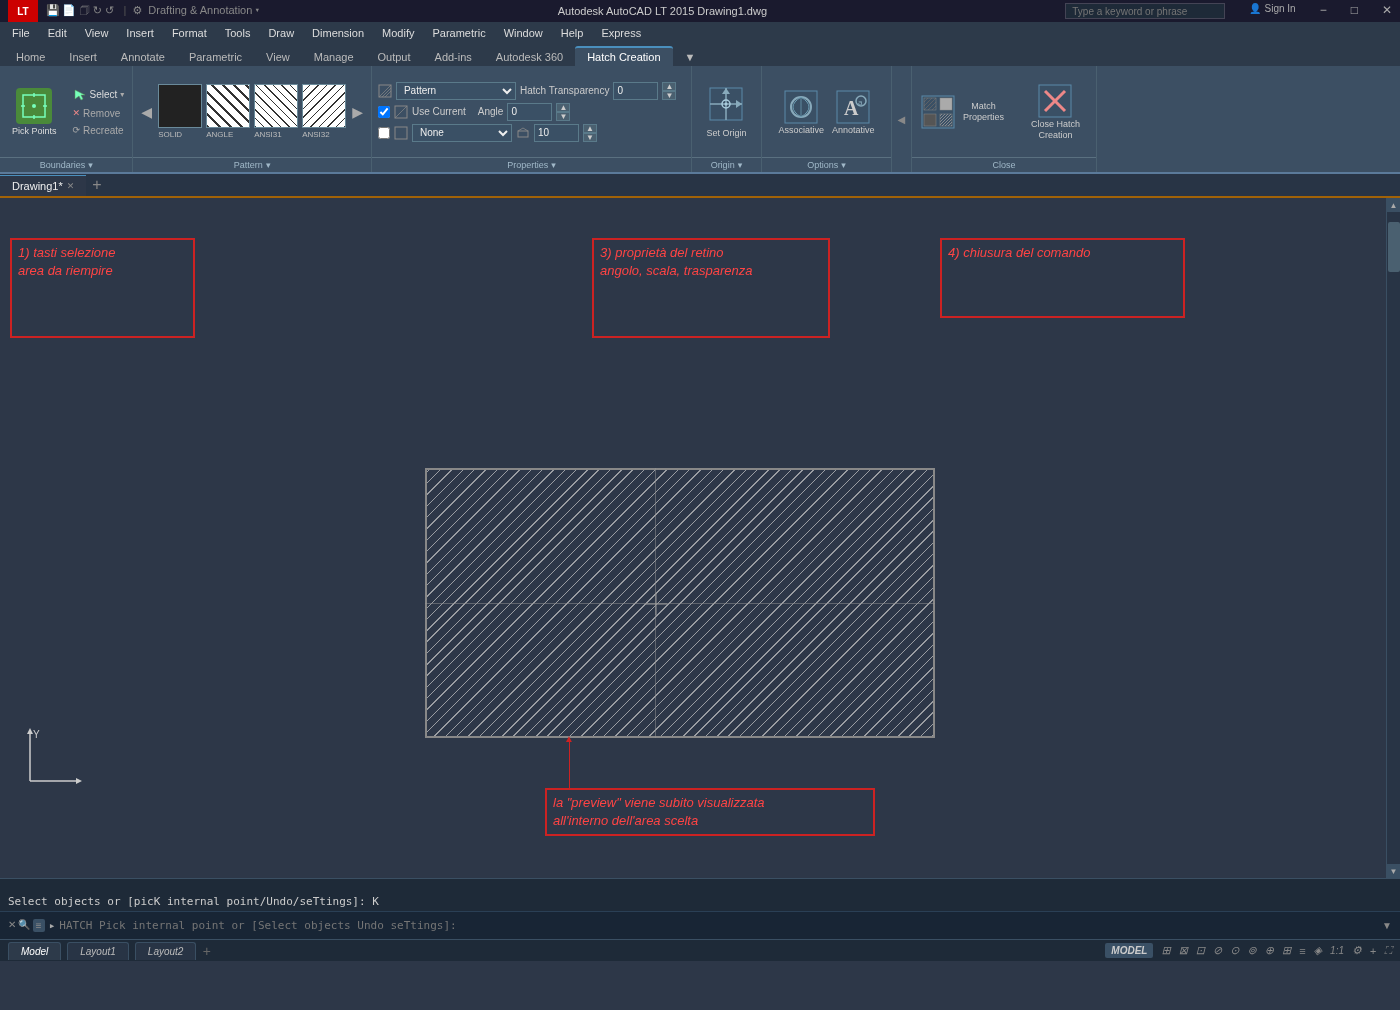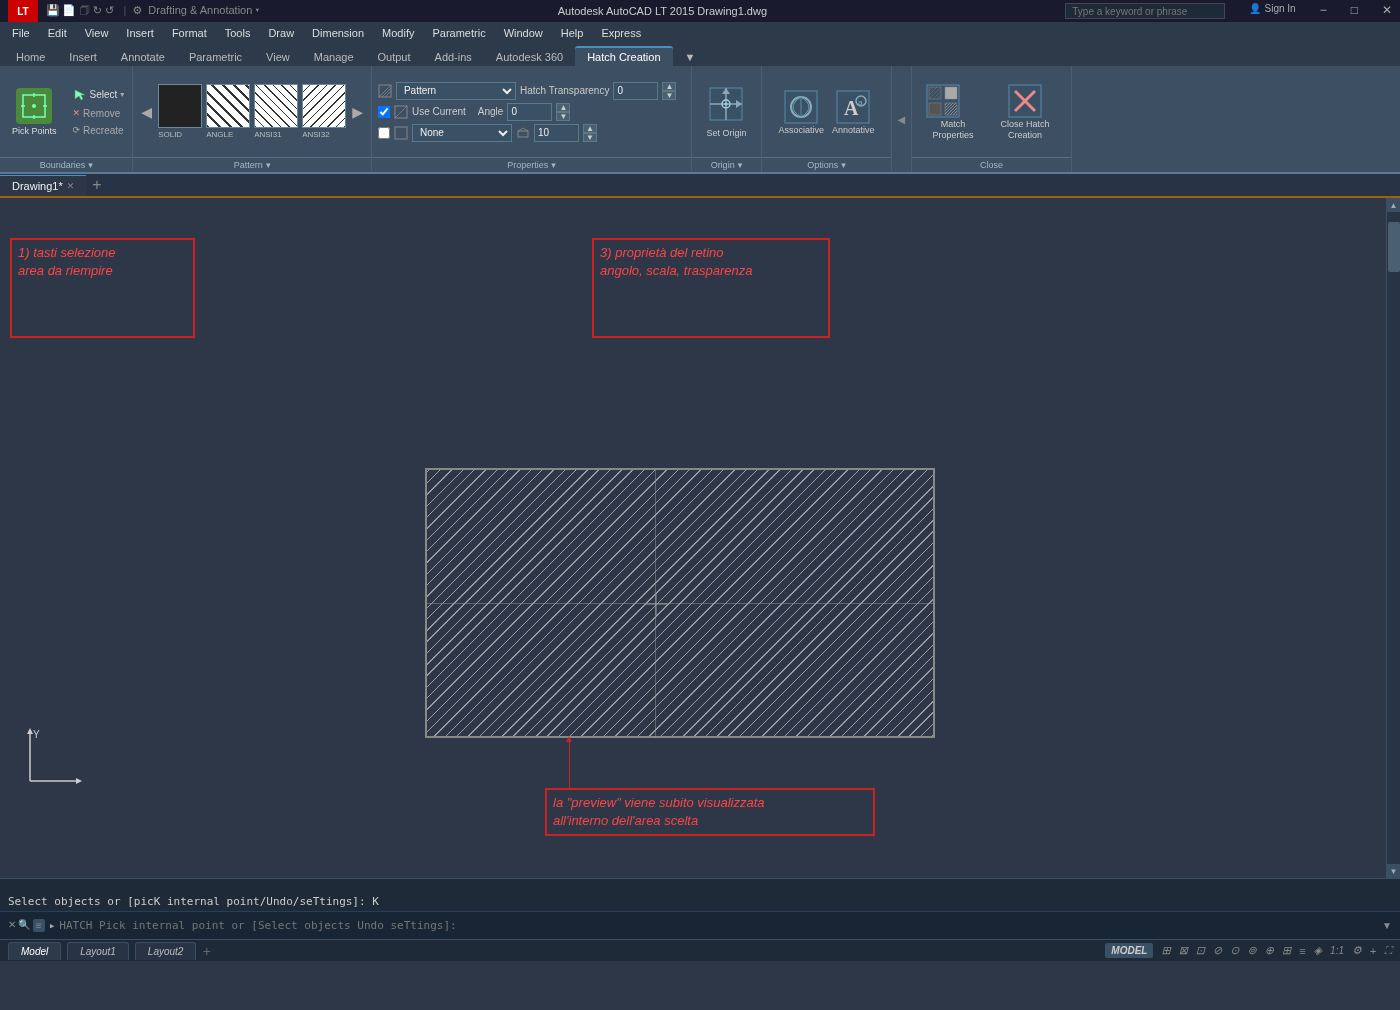--- a/index.html
+++ b/index.html
@@ -506,21 +506,21 @@
       Options <span>▾</span>
     </div>
   </div>
 
   <div style="display:flex;flex-direction:column;border-right:1px solid #4a6070;min-width:20px;align-items:center;justify-content:center;">
     <span style="color:#888;font-size:10px;">◀</span>
   </div>
 
   <div style="display:flex;flex-direction:column;border-right:1px solid #4a6070;min-width:160px;">
     <div style="flex:1;display:flex;align-items:center;justify-content:center;padding:4px 8px;gap:12px;">
-      <div style="display:flex;flex-direction:column;align-items:flex-start;cursor:pointer;">
+      <div style="display:flex;flex-direction:row;align-items:center;cursor:pointer;">
         <svg width="36" height="36" viewBox="0 0 36 36">
           <rect x="2" y="2" width="32" height="32" fill="#3a5065" stroke="#5a8aaa" stroke-width="1"></rect>
           <rect x="4" y="4" width="12" height="12" fill="url(#hatch-pattern)" stroke="#888" stroke-width="0.5"></rect>
           <rect x="20" y="4" width="12" height="12" fill="#aaa" stroke="#888" stroke-width="0.5"></rect>
           <rect x="4" y="20" width="12" height="12" fill="#555" stroke="#888" stroke-width="0.5"></rect>
           <rect x="20" y="20" width="12" height="12" fill="url(#hatch-pattern2)" stroke="#888" stroke-width="0.5"></rect>
           <defs>
             <pattern id="hatch-pattern" x="0" y="0" width="4" height="4" patternUnits="userSpaceOnUse">
               <line x1="0" y1="4" x2="4" y2="0" stroke="#666" stroke-width="0.8"></line>
             </pattern>
@@ -559,20 +559,23 @@
 
   <div class="annotation-box" style="top:40px;left:10px;width:185px;height:100px;">
     <span class="annotation-text">1) tasti selezione<br>area da riempire</span>
   </div>
 
 
   <div class="annotation-box" style="top:40px;left:592px;width:238px;height:100px;">
     <span class="annotation-text">3) proprietà del retino<br>angolo, scala, trasparenza</span>
   </div>
 
+  <div class="annotation-box" style="top:40px;left:940px;width:245px;height:80px;">
+    <span class="annotation-text">4) chiusura del comando</span>
+  </div>
 
   <div class="hatch-rect" style="top:270px;left:425px;width:510px;height:270px;">
     <div class="hatch-fill"></div>
   </div>
 
   <div>
     <div style="position:absolute;top:405px;left:425px;width:510px;height:1px;background:rgba(150,150,150,0.5);"></div>
     <div style="position:absolute;top:270px;left:655px;width:1px;height:270px;background:rgba(150,150,150,0.5);"></div>
 
     <div style="position:absolute;top:395px;left:645px;width:22px;height:22px;">

